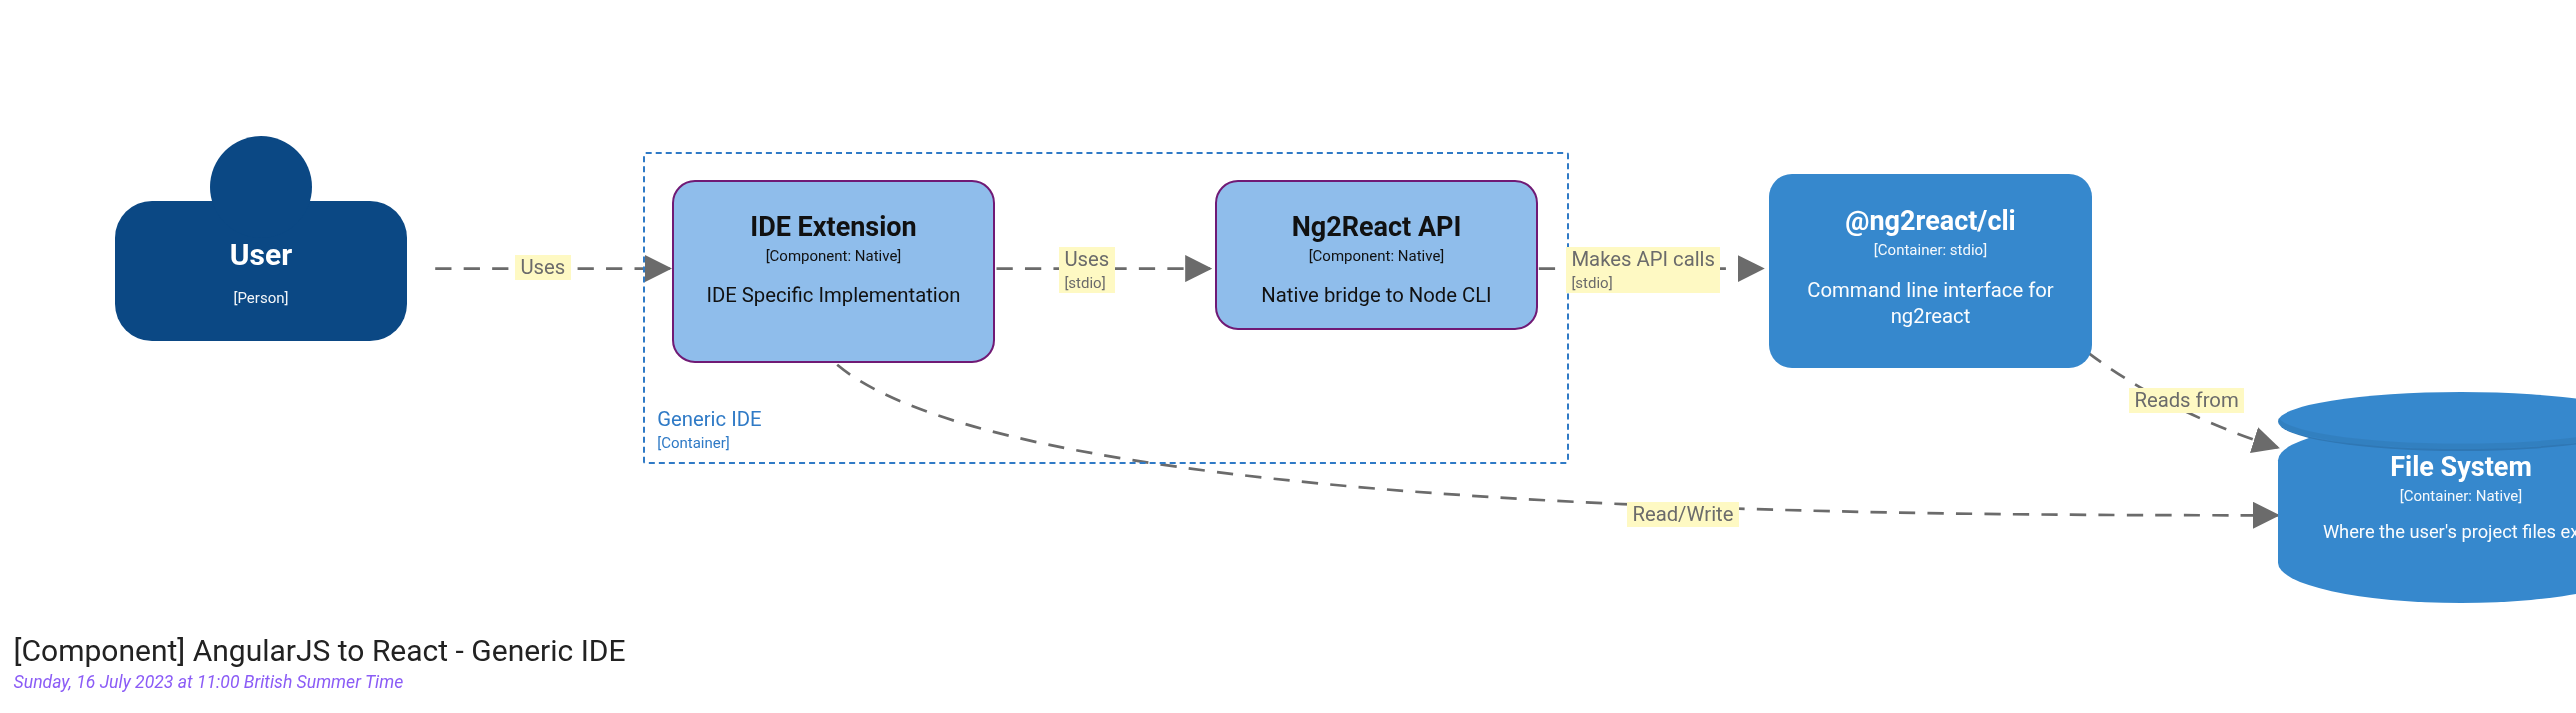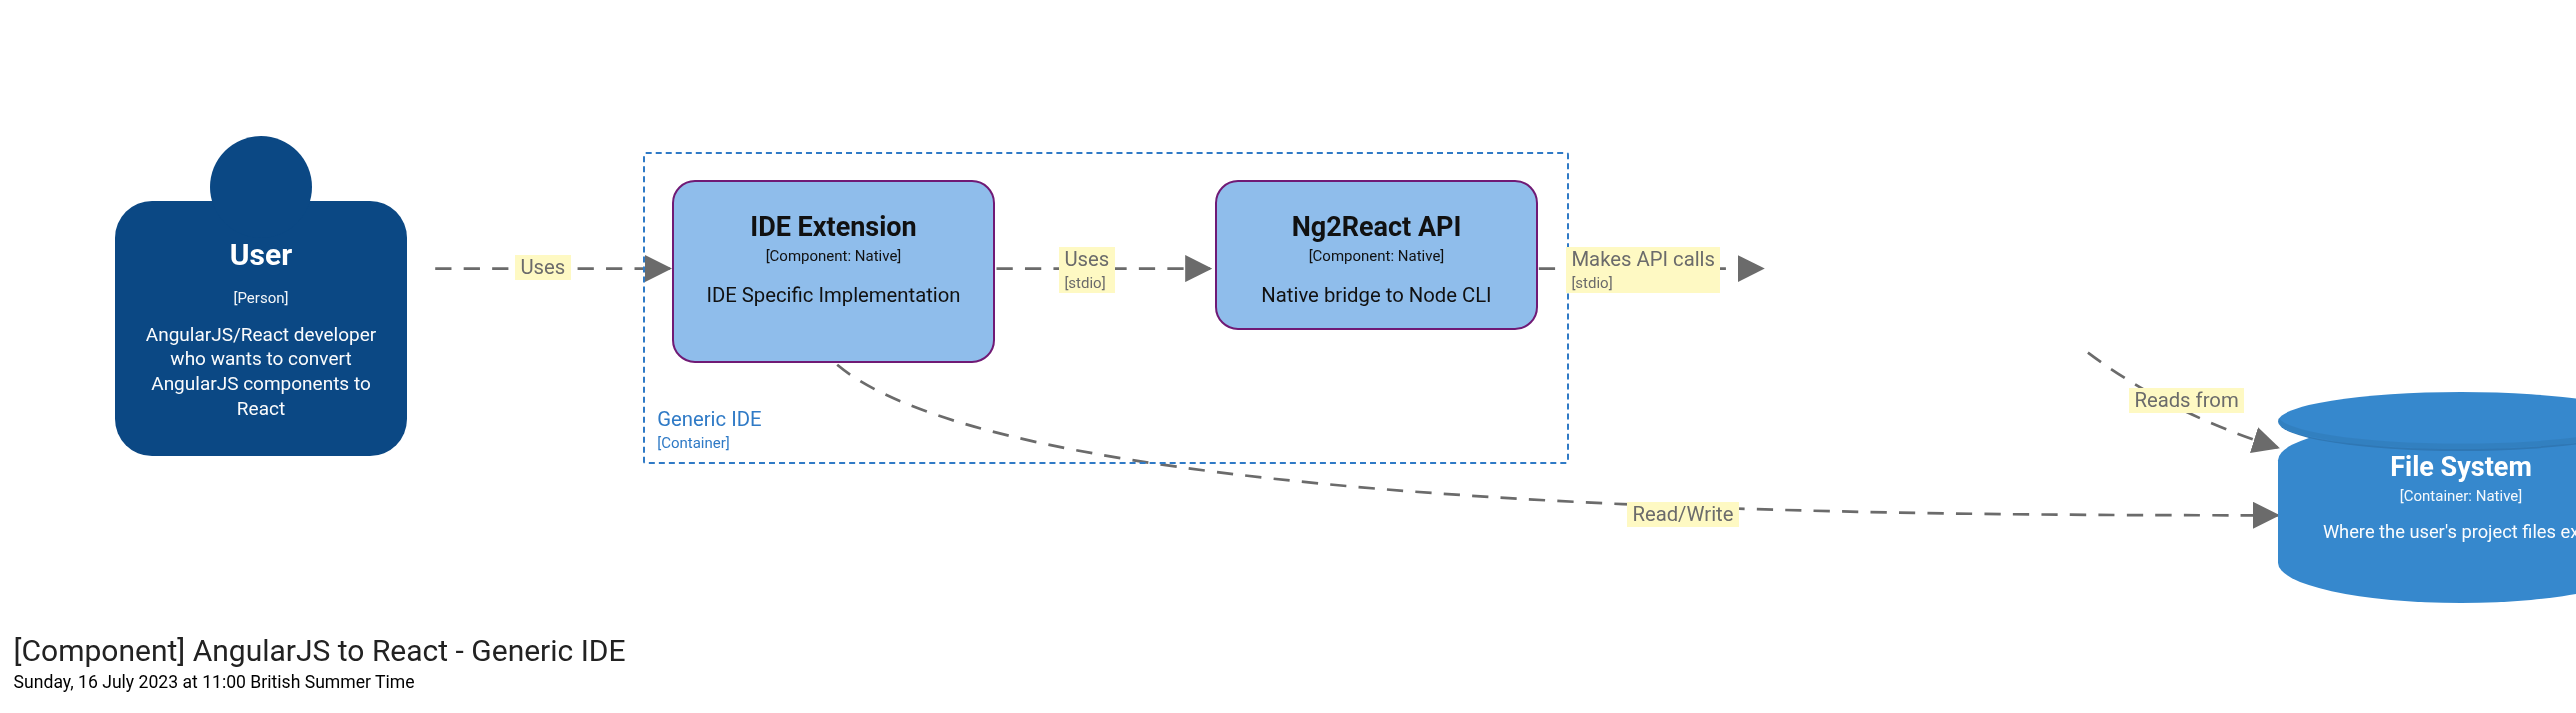--- a/index.html
+++ b/index.html
@@ -136,21 +136,21 @@
   .edge-label .sub { font-size: 15px; display:block; margin-top:1.4px;}
 
   
   .title {
     position: absolute;
     left: 13.6px;
     bottom: 22px;
     color: #222;
   }
   .title-main { font-size: 30px; }
-  .title-sub { font-size: 17.6px; color: #000000; margin-top: 4.1px;}
+  .title-sub { font-size: 17.6px; color: #8b5cf6; margin-top: 4.1px; font-style: italic;}
 
   
   svg.edges {
     position: absolute; top:0; left:0; width:100%; height:100%;
     pointer-events: none;
   }
 </style>
 </head>
 <body>
 
@@ -174,21 +174,20 @@
 
       <path d="M 1235 538 C 1500 760, 2800 760, 3360 760" marker-end="url(#arrow)"></path>
     </g>
   </svg>
 
   <div class="person" style="left:115px; top:136px;">
     <div class="person-head"></div>
     <div class="person-body">
       <div class="person-name">User</div>
       <div class="person-stereo">[Person]</div>
-      <div class="person-desc">AngularJS/React developer who wants to convert AngularJS components to React</div>
     </div>
   </div>
 
   <div class="boundary" style="left:643px; top:152px; width:926px; height:312px;">
     <div class="boundary-label">
       <span>Generic IDE</span>
       <span class="sub">[Container]</span>
     </div>
   </div>
 
@@ -197,20 +196,25 @@
     <div class="comp-stereo">[Component: Native]</div>
     <div class="comp-desc">IDE Specific Implementation</div>
   </div>
 
   <div class="comp" style="left:1215px; top:180px; width:323px; height:150px;">
     <div class="comp-name">Ng2React API</div>
     <div class="comp-stereo">[Component: Native]</div>
     <div class="comp-desc">Native bridge to Node CLI</div>
   </div>
 
+  <div class="container-box" style="left:1769px; top:174px; width:323px; height:194px;">
+    <div class="container-name">@ng2react/cli</div>
+    <div class="container-stereo">[Container: stdio]</div>
+    <div class="container-desc">Command line interface for ng2react</div>
+  </div>
 
   <div class="db" style="left:2278px; top:420px;">
     <div class="db-cyl">
       <div class="db-text">
         <div class="db-name">File System</div>
         <div class="db-stereo">[Container: Native]</div>
         <div class="db-desc">Where the user's project files exist</div>
       </div>
     </div>
   </div>

